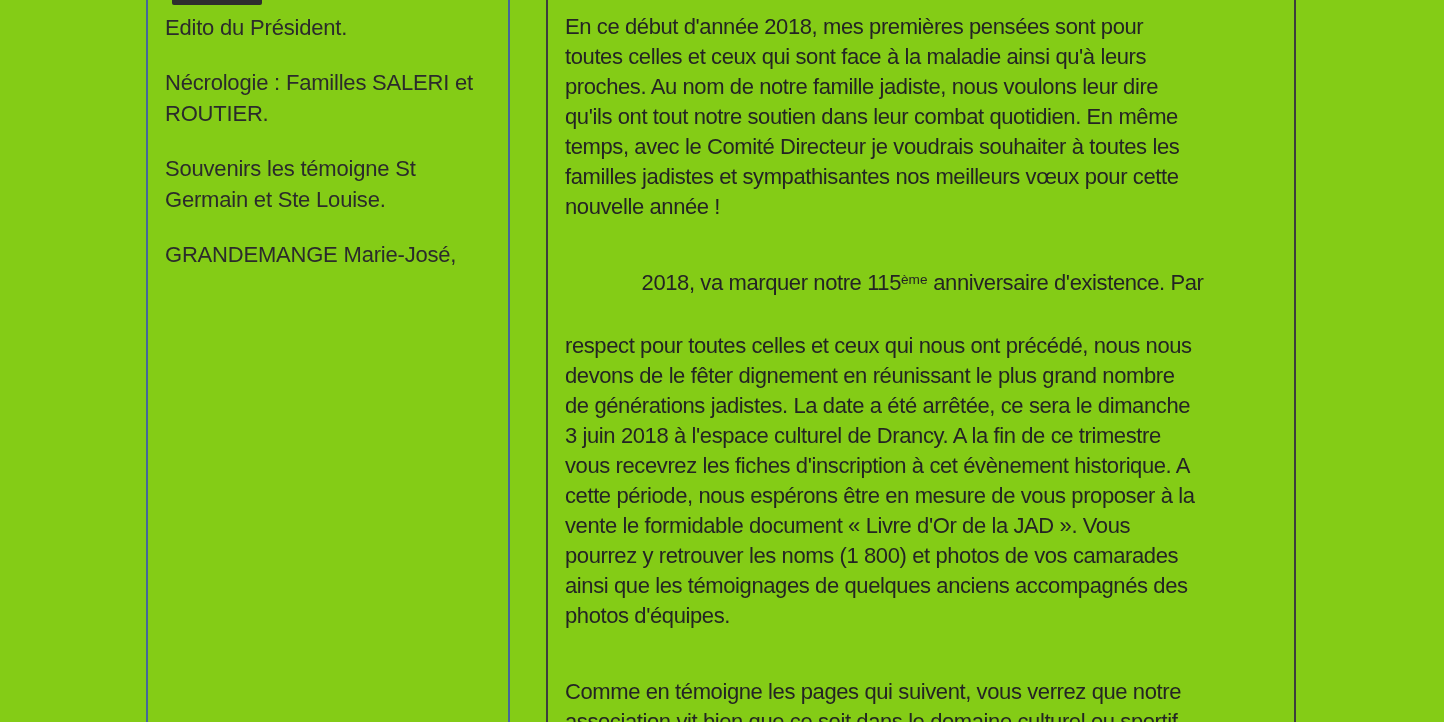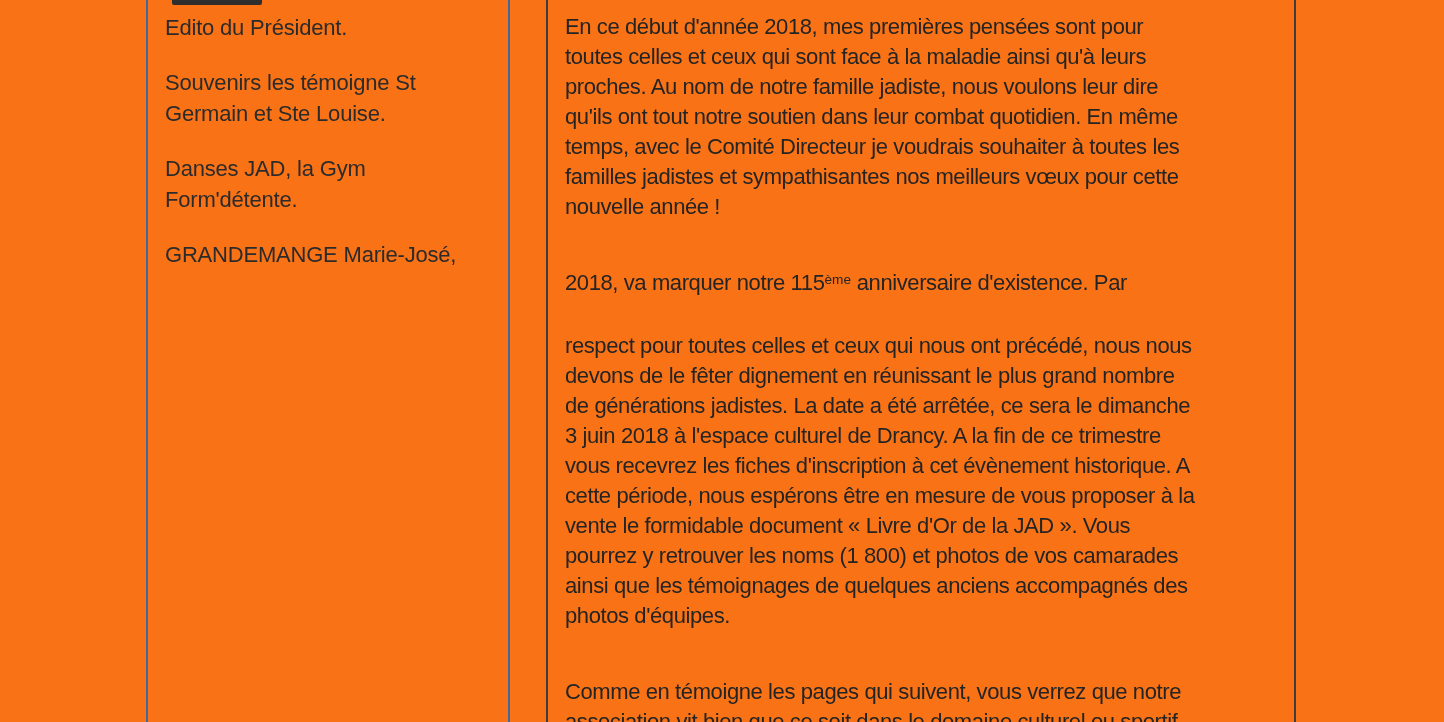--- a/index.html
+++ b/index.html
@@ -5,21 +5,21 @@
   html, body {
     margin: 0;
     padding: 0;
     background: #ffffff;
   }
   .page {
     position: relative;
     width: 1444px;
     height: 722px;
     overflow: hidden;
-    background: #f97316;
+    background: #84cc16;
     font-family: "Liberation Sans", sans-serif;
   }
 
   
   .toc-box {
     position: absolute;
     left: 146px;
     top: -6px;
     width: 364px;
     height: 740px;
@@ -66,20 +66,21 @@
     margin: 0 0 16px 0;
     font-size: 22px;
     line-height: 30px;
     letter-spacing: -0.4px;
     color: #242424;
     white-space: pre-line;
   }
   .para .line1 {
     display: block;
     white-space: pre;
+    text-align: center;
   }
   .para .rest {
     display: block;
     white-space: pre-line;
   }
   .para sup {
     font-size: 0.62em;
     letter-spacing: 0;
     vertical-align: baseline;
     position: relative;
@@ -88,24 +89,24 @@
 </style>
 </head>
 <body>
 
 <div class="page">
 
   <div class="crop-artifact"></div>
 
   <div class="toc-box">
     <div class="toc-item">Edito du Président.</div>
+    <div class="toc-item">Nécrologie : Familles SALERI et
+ROUTIER.</div>
     <div class="toc-item">Souvenirs les témoigne St
 Germain et Ste Louise.</div>
-    <div class="toc-item">Danses JAD, la Gym
-Form'détente.</div>
     <div class="toc-item">GRANDEMANGE Marie-José,</div>
   </div>
 
   <div class="edito-box">
     <p class="para">En ce début d'année 2018, mes premières pensées sont pour
 toutes celles et ceux qui sont face à la maladie ainsi qu'à leurs
 proches. Au nom de notre famille jadiste, nous voulons leur dire
 qu'ils ont tout notre soutien dans leur combat quotidien. En même
 temps, avec le Comité Directeur je voudrais souhaiter à toutes les
 familles jadistes et sympathisantes nos meilleurs vœux pour cette

